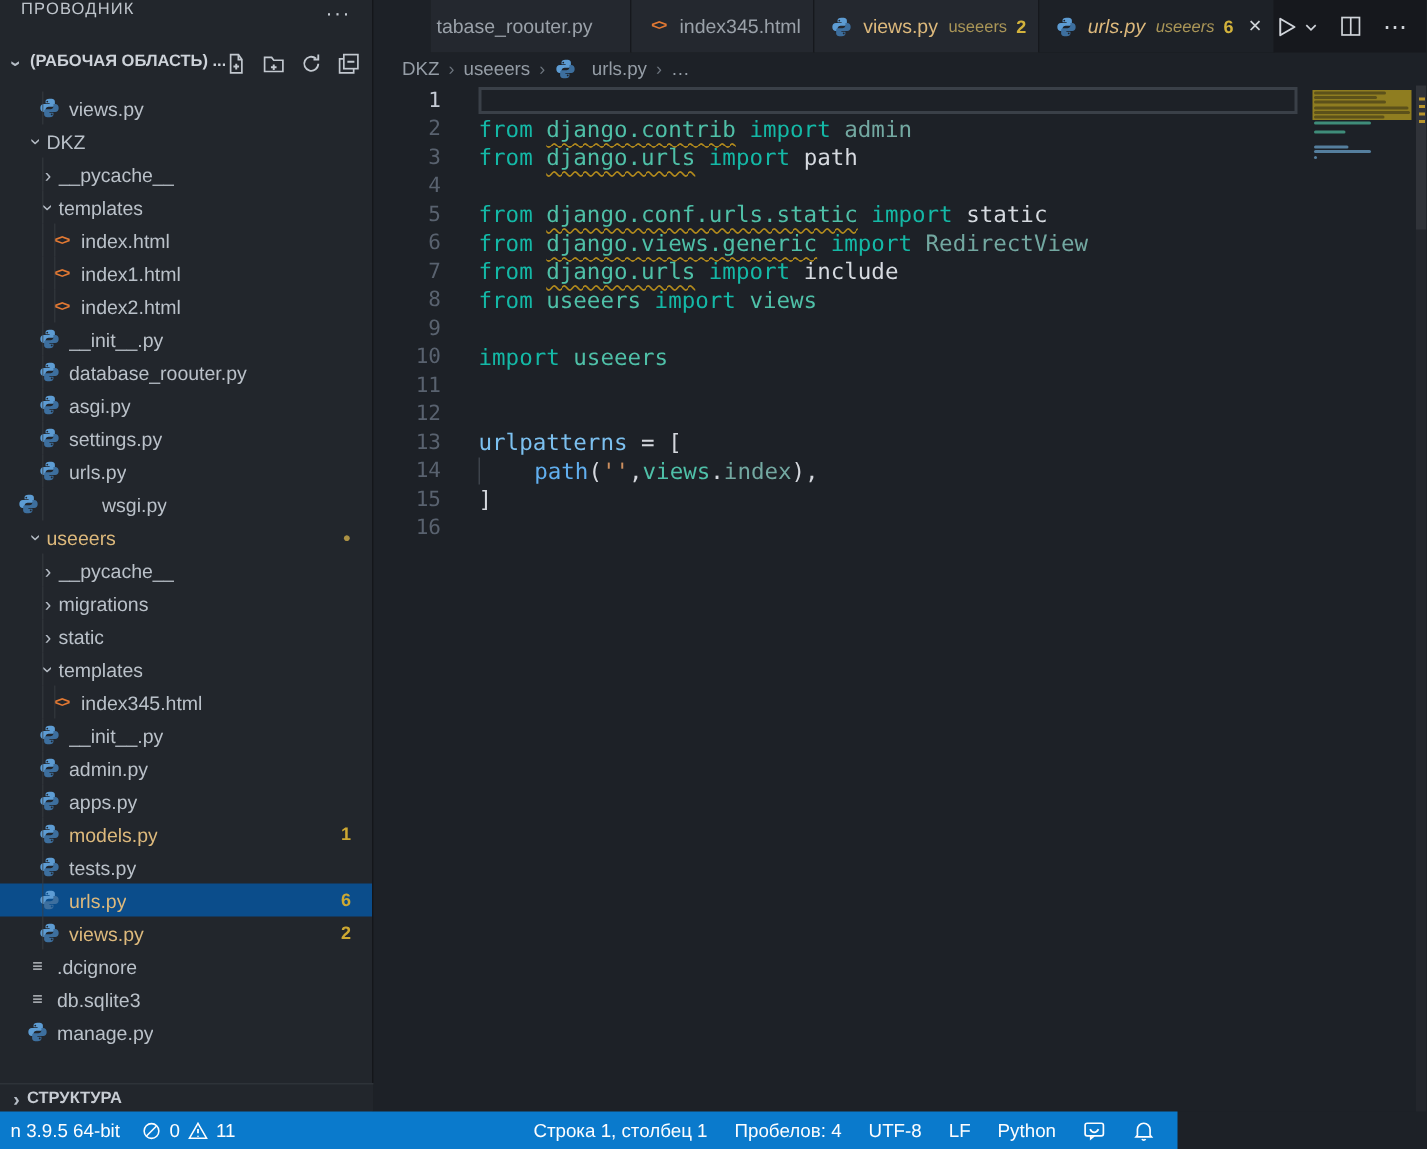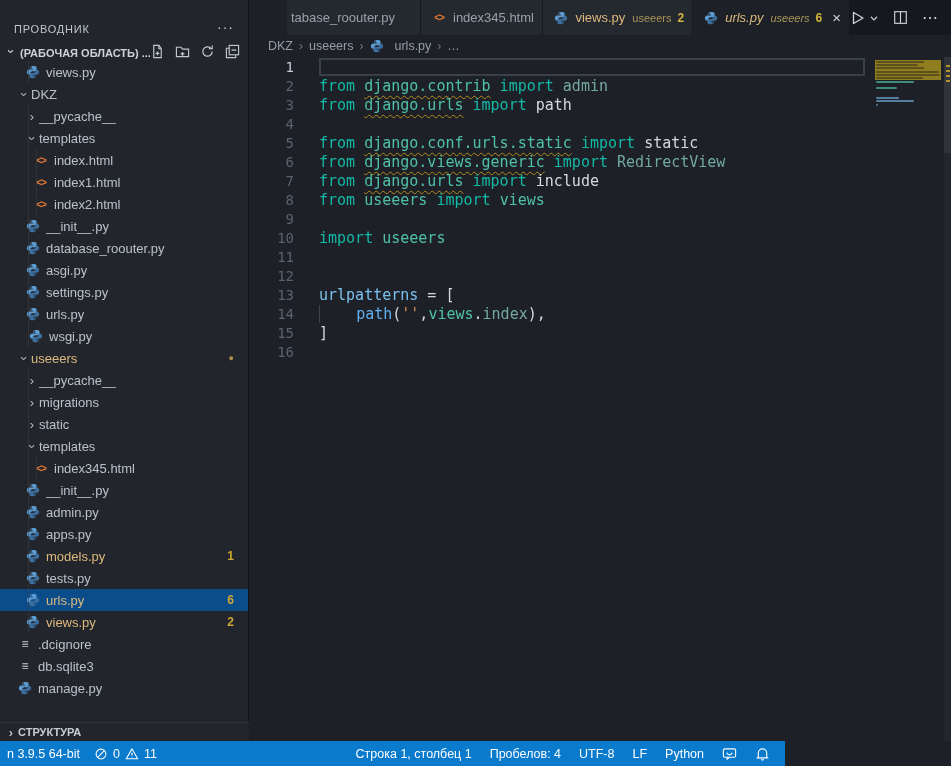--- a/index.html
+++ b/index.html
@@ -3,25 +3,25 @@
 <meta charset="utf-8">
 <style>
   * { margin:0; padding:0; box-sizing:border-box; }
   html,body { width:951px; height:766px; overflow:hidden; background:#1d2127;
     font-family:"Liberation Sans", sans-serif; -webkit-font-smoothing:antialiased; }
   .app { position:relative; width:951px; height:766px; }
 
   
   .sidebar { position:absolute; left:0; top:0; width:249px; height:741px;
     background:#22262c; border-right:1px solid #14161a; display:flex; flex-direction:column; }
-  .sb-title { height:35px; display:flex; align-items:flex-end; padding:0 14px;
+  .sb-title { height:35px; display:flex; align-items:flex-start; padding:0 14px;
     color:#bfc5cc; font-size:11px; letter-spacing:.8px; flex:none; }
   .sb-title .ttl { flex:1; }
   .sb-title .dots { color:#c6cbd2; font-size:14px; letter-spacing:1px; cursor:pointer; }
-  .ws-header { height:24px; display:flex; align-items:flex-end; padding:0 8px 0 4px;
+  .ws-header { height:24px; display:flex; align-items:flex-start; padding:0 8px 0 4px;
     color:#cdd2d9; font-size:11px; font-weight:bold; flex:none; }
   .ws-header .chev { margin-right:2px; }
   .ws-header .lbl { flex:1; white-space:nowrap; overflow:hidden; }
   .ws-actions { display:flex; gap:10px; align-items:center; }
   .ws-actions svg { display:block; cursor:pointer; }
 
   .chev { display:inline-block; width:14px; color:#b6bdc6; font-size:13px; text-align:center; flex:none; }
   .chev.down span { display:inline-block; transform:rotate(90deg); }
 
   .tree { flex:1; overflow:hidden; position:relative; padding-top:2px; }
@@ -234,21 +234,21 @@
           <span class="guide" style="left: 28px;"></span>
           <span class="ficon py">
             <svg width="14" height="14" viewBox="0 0 16 16">
               <path fill="#5d9cd3" d="M7.9 1c-1.9 0-2.9.8-2.9 2v1.4h3.1v.6H3.6C2.2 5 1 6 1 8s1.2 3 2.6 3H5V9.3C5 8 6.1 7 7.4 7h3.1c1 0 1.6-.7 1.6-1.6V3c0-1.2-1.2-2-2.4-2H7.9zM6.3 2.4a.7.7 0 1 1 0 1.4.7.7 0 0 1 0-1.4z"></path>
               <path fill="#3d6f9e" d="M8.1 15c1.9 0 2.9-.8 2.9-2v-1.4H7.9V11h4.5C13.8 11 15 10 15 8s-1.2-3-2.6-3H11v1.7C11 8 9.9 9 8.6 9H5.5c-1 0-1.6.7-1.6 1.6V13c0 1.2 1.2 2 2.4 2h1.8zm1.6-1.4a.7.7 0 1 1 0-1.4.7.7 0 0 1 0 1.4z"></path>
             </svg>
           </span>
           <span class="lab">urls.py</span>
           <span class="spacer"></span>
         </div>
-        <div class="row" style="padding-left: 28px;">
+        <div class="row" style="padding-left: 11px; gap: 36px;">
           <span class="guide" style="left: 28px;"></span>
           <span class="ficon py">
             <svg width="14" height="14" viewBox="0 0 16 16">
               <path fill="#5d9cd3" d="M7.9 1c-1.9 0-2.9.8-2.9 2v1.4h3.1v.6H3.6C2.2 5 1 6 1 8s1.2 3 2.6 3H5V9.3C5 8 6.1 7 7.4 7h3.1c1 0 1.6-.7 1.6-1.6V3c0-1.2-1.2-2-2.4-2H7.9zM6.3 2.4a.7.7 0 1 1 0 1.4.7.7 0 0 1 0-1.4z"></path>
               <path fill="#3d6f9e" d="M8.1 15c1.9 0 2.9-.8 2.9-2v-1.4H7.9V11h4.5C13.8 11 15 10 15 8s-1.2-3-2.6-3H11v1.7C11 8 9.9 9 8.6 9H5.5c-1 0-1.6.7-1.6 1.6V13c0 1.2 1.2 2 2.4 2h1.8zm1.6-1.4a.7.7 0 1 1 0-1.4.7.7 0 0 1 0 1.4z"></path>
             </svg>
           </span>
           <span class="lab">wsgi.py</span>
           <span class="spacer"></span>
         </div>

